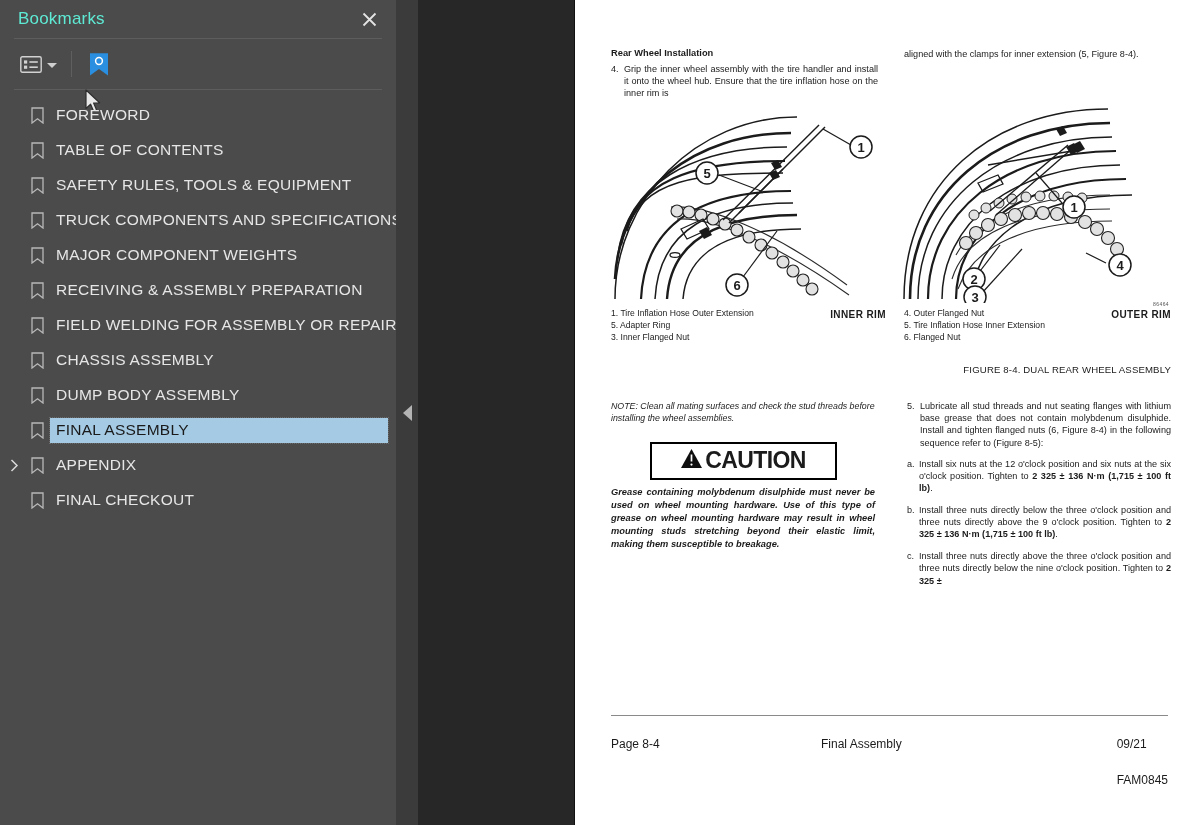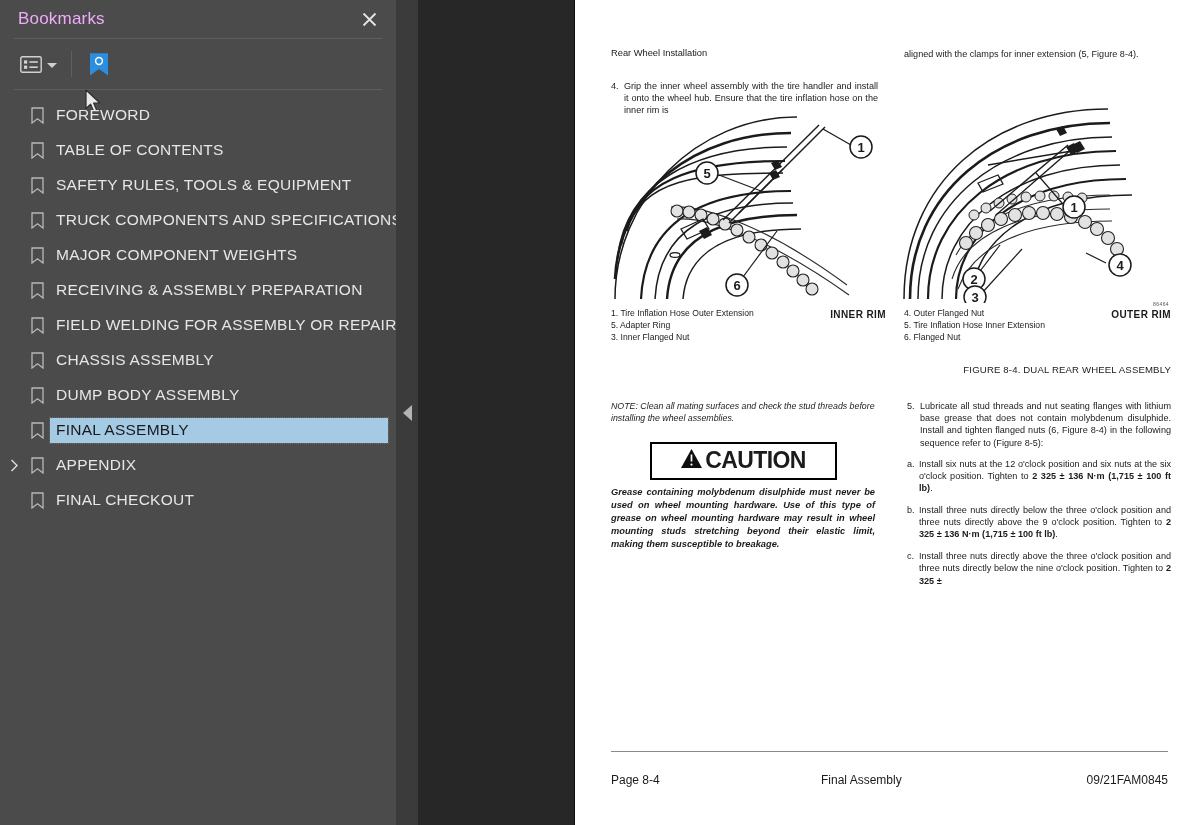--- a/index.html
+++ b/index.html
@@ -13,21 +13,21 @@
   
   .sidebar{
     width:396px;height:825px;background:#4b4b4b;
     display:flex;flex-direction:column;flex:none;
   }
   .sb-header{
     height:38px;flex:none;display:flex;align-items:center;
     padding:0 14px 0 18px;position:relative;
   }
   .sb-title{
-    color:#f0abfc;font-size:17px;letter-spacing:.2px;flex:1;
+    color:#5eead4;font-size:17px;letter-spacing:.2px;flex:1;
   }
   .sb-close{
     width:26px;height:26px;display:flex;align-items:center;justify-content:center;
     color:#e4e4e4;cursor:pointer;
   }
   .sb-close svg{display:block;}
   .sb-divider{height:1px;background:#5d5d5d;margin:0 14px;}
 
   .sb-toolbar{
     height:50px;flex:none;display:flex;align-items:center;gap:0;
@@ -74,21 +74,21 @@
   .page{
     position:absolute;left:157px;top:0;width:625px;height:825px;background:#fff;
     box-shadow:0 0 0 1px #111;
   }
 
   
   .pg-inner{position:absolute;inset:0;color:#1b1b1b;}
   .cols{position:absolute;left:36px;top:48px;width:560px;display:flex;gap:26px;}
   .col{width:267px;}
   h4.sec-title{
-    font-size:9.3px;font-weight:normal;margin:0 0 20px 0;line-height:1.25;
+    font-size:9.3px;font-weight:bold;margin:0 0 3px 0;line-height:1.25;
     font-family:"Liberation Sans",sans-serif;
   }
   .num-item{display:flex;font-size:9.1px;line-height:1.34;text-align:justify;}
   .num-item .n{width:13px;flex:none;}
   .num-item .t{flex:1;text-align:justify;}
   .plain{font-size:9.1px;line-height:1.34;text-align:justify;}
 
   
   .figure{position:absolute;left:36px;top:103px;width:560px;}
   .fig-imgs{display:flex;gap:10px;height:200px;}
@@ -124,21 +124,21 @@
   .sub-item .t{flex:1;text-align:justify;}
   b.torque{font-weight:bold;}
 
   
   .pg-footer{
     position:absolute;left:36px;right:32px;bottom:38px;border-top:1.2px solid #8a8a8a;
     padding-top:21px;display:flex;font-size:12px;
   }
   .ft-left{flex:0 0 210px;}
   .ft-mid{flex:1;text-align:left;}
-  .ft-right{display:flex;}
+  .ft-right{display:flex;gap:22px;flex-direction:column;}
 
   
   .cursor{position:absolute;left:85px;top:50px;pointer-events:none;}
 </style>
 </head>
 <body>
 
 <div class="app">
 
   <div class="sidebar">

